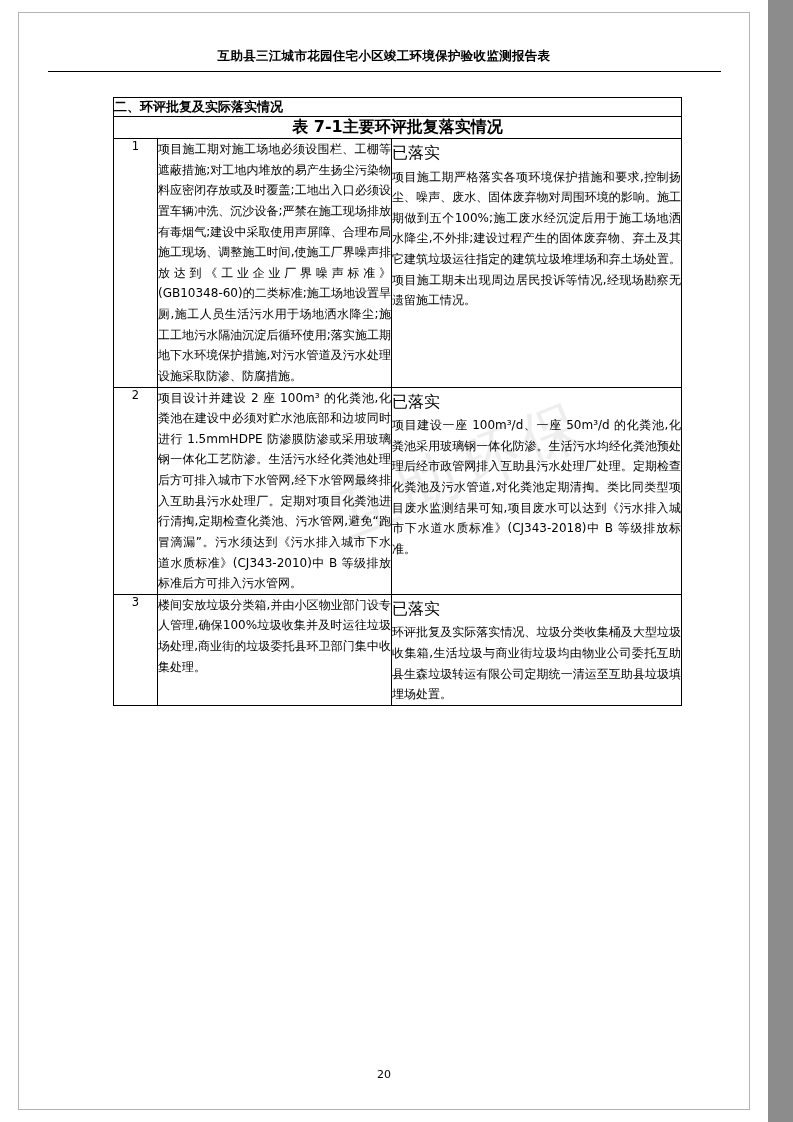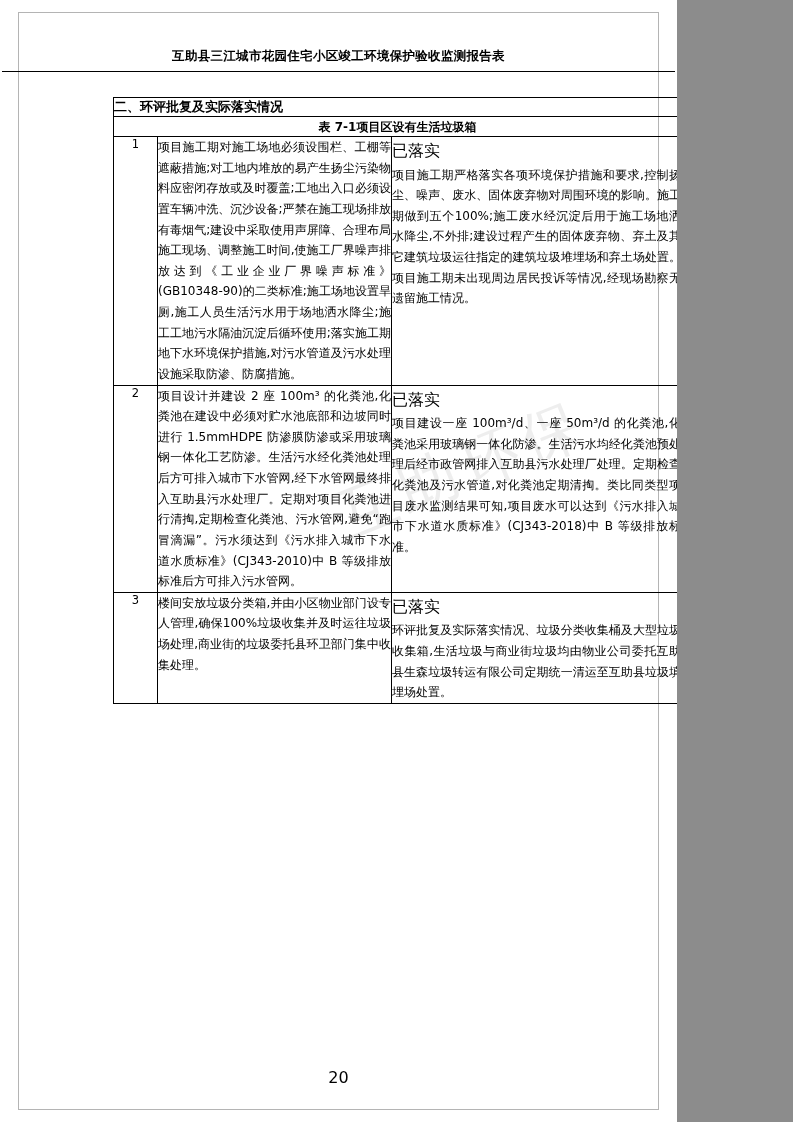--- a/index.html
+++ b/index.html
@@ -1,21 +1,21 @@
 <!DOCTYPE html>
 <html><head>
 <meta charset="utf-8">
 <style>
   html, body {
     margin: 0;
     padding: 0;
     background: #8c8c8c;
   }
   .page {
-    width: 677px;
+    width: 768px;
     height: 1122px;
     background: #ffffff;
     position: relative;
     box-sizing: border-box;
     font-family: "Liberation Serif", "DejaVu Serif", serif;
     color: #000000;
     overflow: hidden;
   }
   
   .page-frame {
@@ -72,21 +72,21 @@
     font-size: 13px;
     font-weight: bold;
     font-family: "DejaVu Sans", "Liberation Sans", sans-serif;
   }
 
   .tbl-title-cell {
     padding: 5px 8px 5px 8px;
     text-align: center;
   }
   .tbl-title {
-    font-size: 12px;
+    font-size: 16px;
     font-weight: bold;
     font-family: "DejaVu Sans", "Liberation Sans", sans-serif;
   }
 
   .th-cell {
     text-align: center;
     padding: 5px 4px;
     font-size: 12px;
     font-family: "DejaVu Sans", "Liberation Sans", sans-serif;
   }
@@ -131,21 +131,21 @@
     pointer-events: none;
     white-space: nowrap;
   }
 
   .footer-pageno {
     position: absolute;
     left: 0;
     right: 0;
     top: 1068px;
     text-align: center;
-    font-size: 16px;
+    font-size: 11px;
     font-family: "DejaVu Sans", "Liberation Sans", sans-serif;
   }
 </style>
 </head>
 <body>
 
 <div class="page">
 
   <div class="page-frame"></div>
 
@@ -164,28 +164,28 @@
         <col class="col-impl">
       </colgroup>
       <tbody>
         <tr>
           <td colspan="3" class="sec-title-cell">
             <div class="sec-title">二、环评批复及实际落实情况</div>
           </td>
         </tr>
         <tr>
           <td colspan="3" class="tbl-title-cell">
-            <span class="tbl-title tnum">表 7-1</span><span class="tbl-title">项目区设有生活垃圾箱</span>
+            <span class="tbl-title tnum">表 7-1</span><span class="tbl-title">主要环评批复落实情况</span>
           </td>
         </tr>
 
         <tr>
           <td class="cell-no">1</td>
           <td class="cell-body">
-            <div class="para first">项目施工期对施工场地必须设围栏、工棚等遮蔽措施;对工地内堆放的易产生扬尘污染物料应密闭存放或及时覆盖;工地出入口必须设置车辆冲洗、沉沙设备;严禁在施工现场排放有毒烟气;建设中采取使用声屏障、合理布局施工现场、调整施工时间,使施工厂界噪声排放达到《工业企业厂界噪声标准》(GB10348-90)的二类标准;施工场地设置旱厕,施工人员生活污水用于场地洒水降尘;施工工地污水隔油沉淀后循环使用;落实施工期地下水环境保护措施,对污水管道及污水处理设施采取防渗、防腐措施。</div>
+            <div class="para first">项目施工期对施工场地必须设围栏、工棚等遮蔽措施;对工地内堆放的易产生扬尘污染物料应密闭存放或及时覆盖;工地出入口必须设置车辆冲洗、沉沙设备;严禁在施工现场排放有毒烟气;建设中采取使用声屏障、合理布局施工现场、调整施工时间,使施工厂界噪声排放达到《工业企业厂界噪声标准》(GB10348-60)的二类标准;施工场地设置旱厕,施工人员生活污水用于场地洒水降尘;施工工地污水隔油沉淀后循环使用;落实施工期地下水环境保护措施,对污水管道及污水处理设施采取防渗、防腐措施。</div>
           </td>
           <td class="cell-body">
             <div class="impl-head">已落实</div>
             <div class="para">项目施工期严格落实各项环境保护措施和要求,控制扬尘、噪声、废水、固体废弃物对周围环境的影响。施工期做到五个100%;施工废水经沉淀后用于施工场地洒水降尘,不外排;建设过程产生的固体废弃物、弃土及其它建筑垃圾运往指定的建筑垃圾堆埋场和弃土场处置。项目施工期未出现周边居民投诉等情况,经现场勘察无遗留施工情况。</div>
           </td>
         </tr>
 
         <tr>
           <td class="cell-no">2</td>
           <td class="cell-body">

